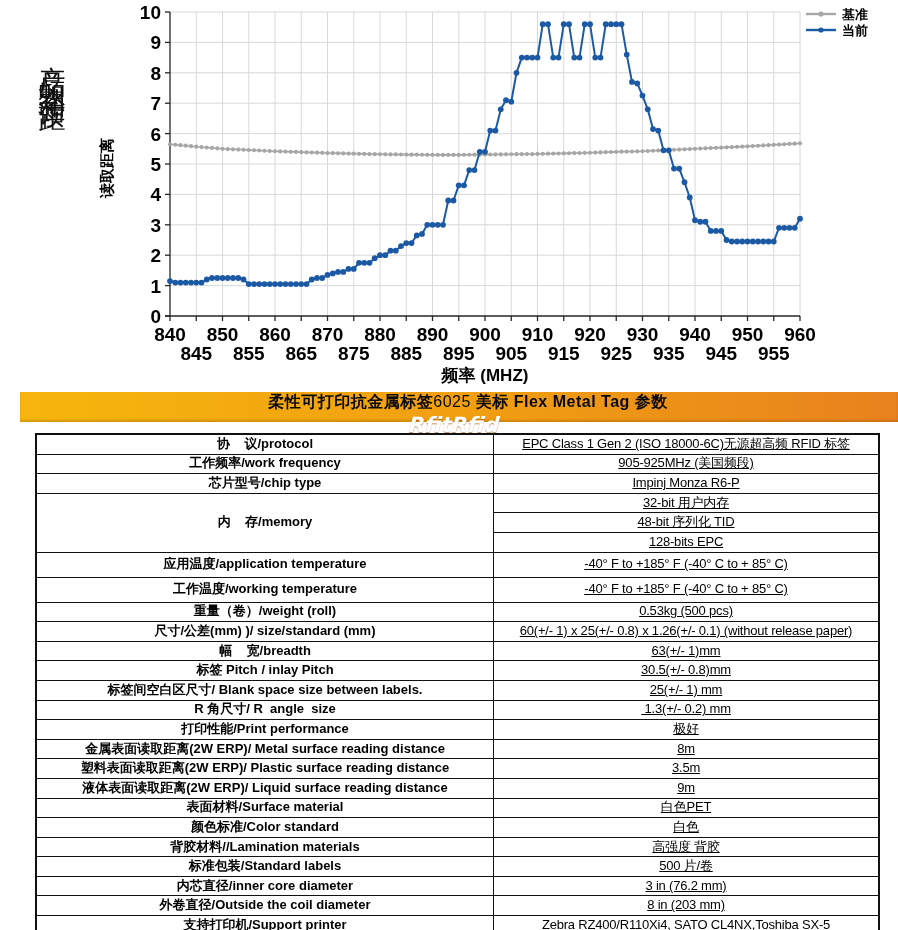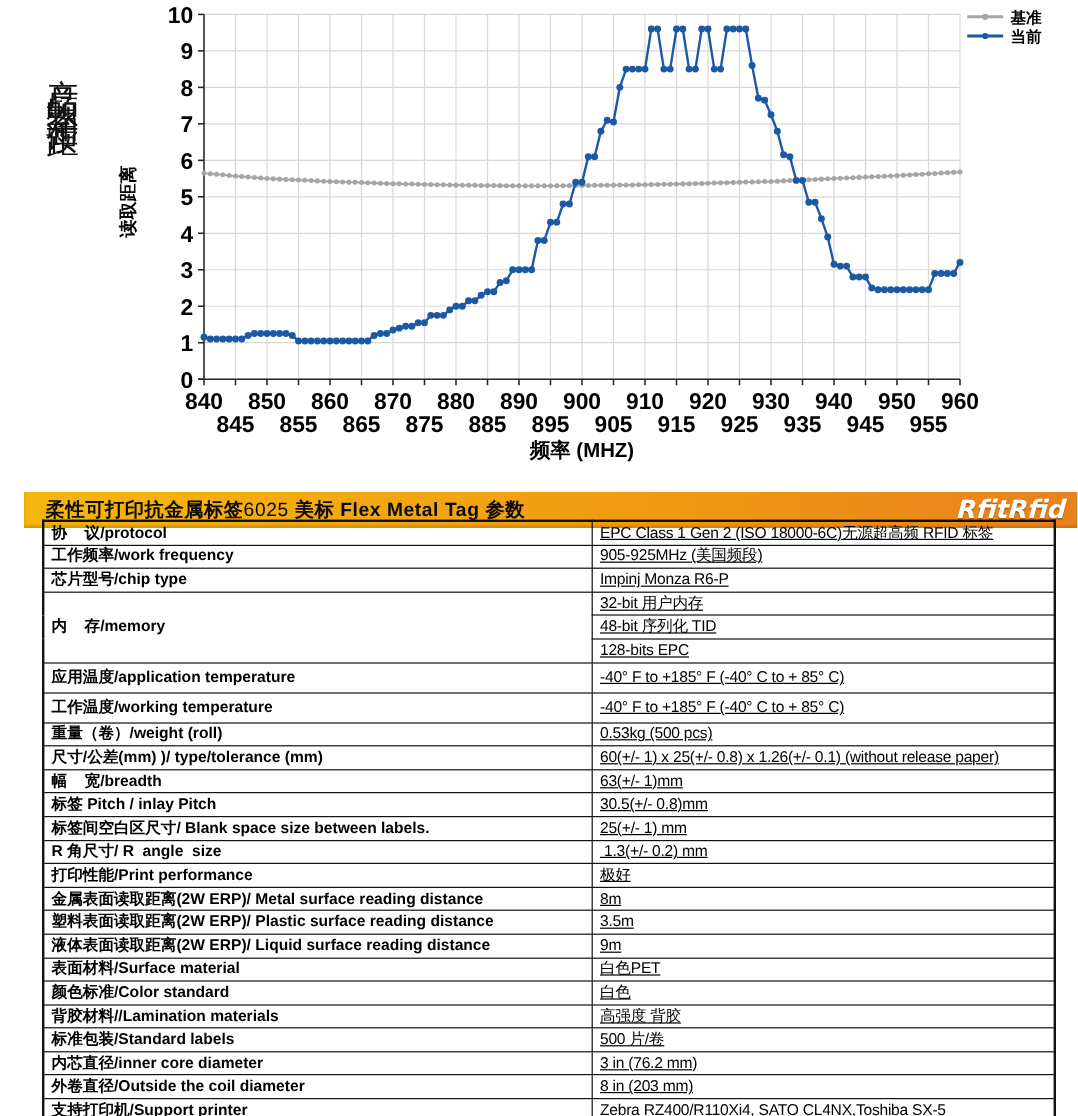--- a/index.html
+++ b/index.html
@@ -7,35 +7,35 @@
         font-family:"Liberation Sans","DejaVu Sans",sans-serif;color:#000;}
   
   .side-label{position:absolute;left:34px;top:44px;
     writing-mode:vertical-rl;text-orientation:upright;
     font-family:"Liberation Serif","DejaVu Serif",serif;
     font-size:27px;letter-spacing:7px;color:#111;}
   
   .chart-wrap{position:absolute;left:0;top:0;width:898px;height:390px;}
   svg text{font-family:"Liberation Sans","DejaVu Sans",sans-serif;}
   
-  .banner{position:absolute;left:20px;top:410px;width:878px;height:30px;
+  .banner{position:absolute;left:20px;top:392px;width:878px;height:30px;
     background:linear-gradient(90deg,#f6b60d 0%,#f09d12 55%,#e8821e 100%);
     display:flex;align-items:center;justify-content:space-between;
-    box-shadow:inset 0 -2px 2px rgba(120,60,0,.25);}
+    box-shadow:inset 0 -2px 2px rgba(120,60,0,.25);flex-direction:column;}
   .banner-title{padding-left:18px;font-size:16px;font-weight:bold;color:#0a0a0a;
     letter-spacing:.5px;white-space:pre;}
   .banner-title .num{font-weight:normal;}
   .banner-logo{padding-right:10px;font-size:21px;font-weight:bold;font-style:italic;
     color:#ffffff;letter-spacing:0px;transform:skewX(-4deg);
     font-family:"DejaVu Sans","Liberation Sans",sans-serif;text-shadow:0 1px 1px rgba(140,70,0,.6);}
   
   .spec{position:absolute;left:35px;top:433px;width:845px;border-collapse:collapse;
     table-layout:fixed;}
   .spec td{border:1px solid #111;font-size:13px;vertical-align:middle;
-    padding:0 6px;height:18.6px;line-height:1.15;overflow:hidden;white-space:pre;}
+    padding:0 6px;height:18.6px;line-height:1.15;overflow:hidden;white-space:pre;text-align:center;}
   .spec td.c1{width:444px;font-weight:bold;letter-spacing:0px;}
   .spec td.c2{letter-spacing:-0.2px;text-decoration:underline;}
   .spec tr.tall td{height:24px;}
   .spec{border:2px solid #111;}
 </style>
 </head>
 <body>
 
 <div class="page">
 
@@ -459,21 +459,21 @@
         </tr>
         <tr class="tall">
           <td class="c1" rowspan="1">工作温度/working temperature</td>
           <td class="c2">-40° F to +185° F (-40° C to + 85° C)</td>
         </tr>
         <tr>
           <td class="c1" rowspan="1">重量（卷）/weight (roll)</td>
           <td class="c2">0.53kg (500 pcs)</td>
         </tr>
         <tr>
-          <td class="c1" rowspan="1">尺寸/公差(mm) )/ type/tolerance (mm)</td>
+          <td class="c1" rowspan="1">尺寸/公差(mm) )/ size/standard (mm)</td>
           <td class="c2">60(+/- 1) x 25(+/- 0.8) x 1.26(+/- 0.1) (without release paper)</td>
         </tr>
         <tr>
           <td class="c1" rowspan="1">幅    宽/breadth</td>
           <td class="c2">63(+/- 1)mm</td>
         </tr>
         <tr>
           <td class="c1" rowspan="1">标签 Pitch / inlay Pitch</td>
           <td class="c2">30.5(+/- 0.8)mm</td>
         </tr>

